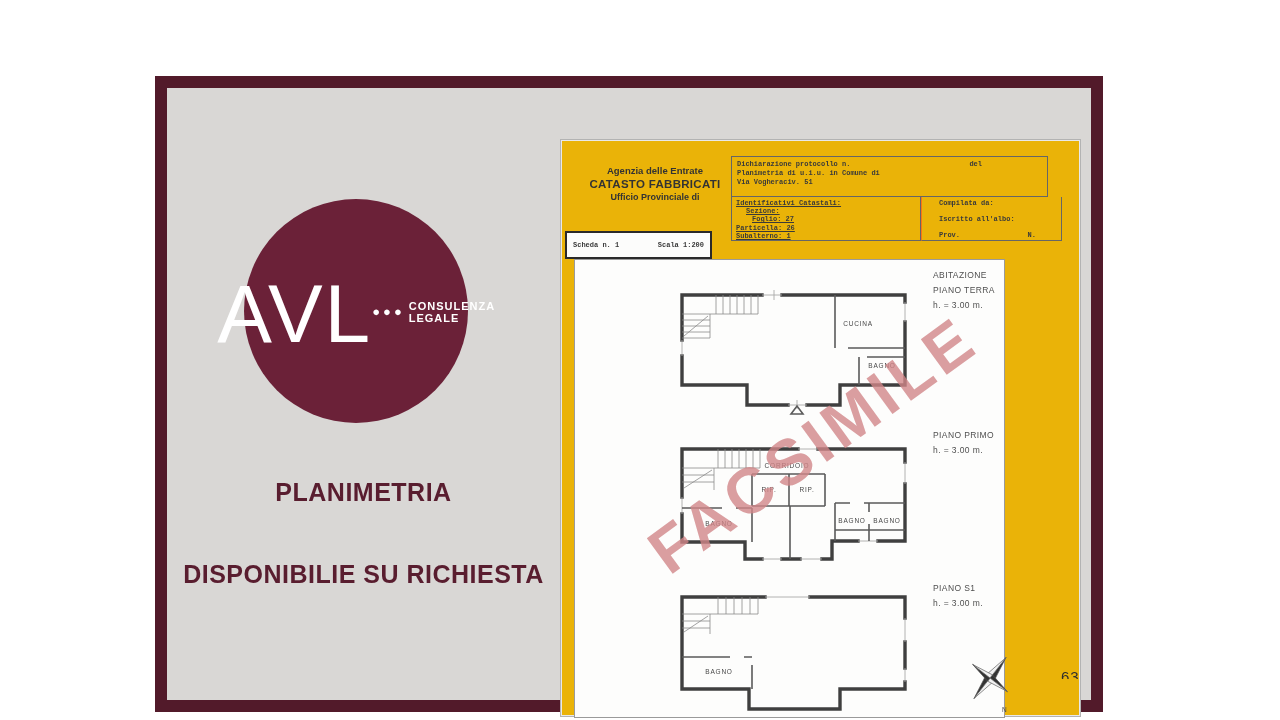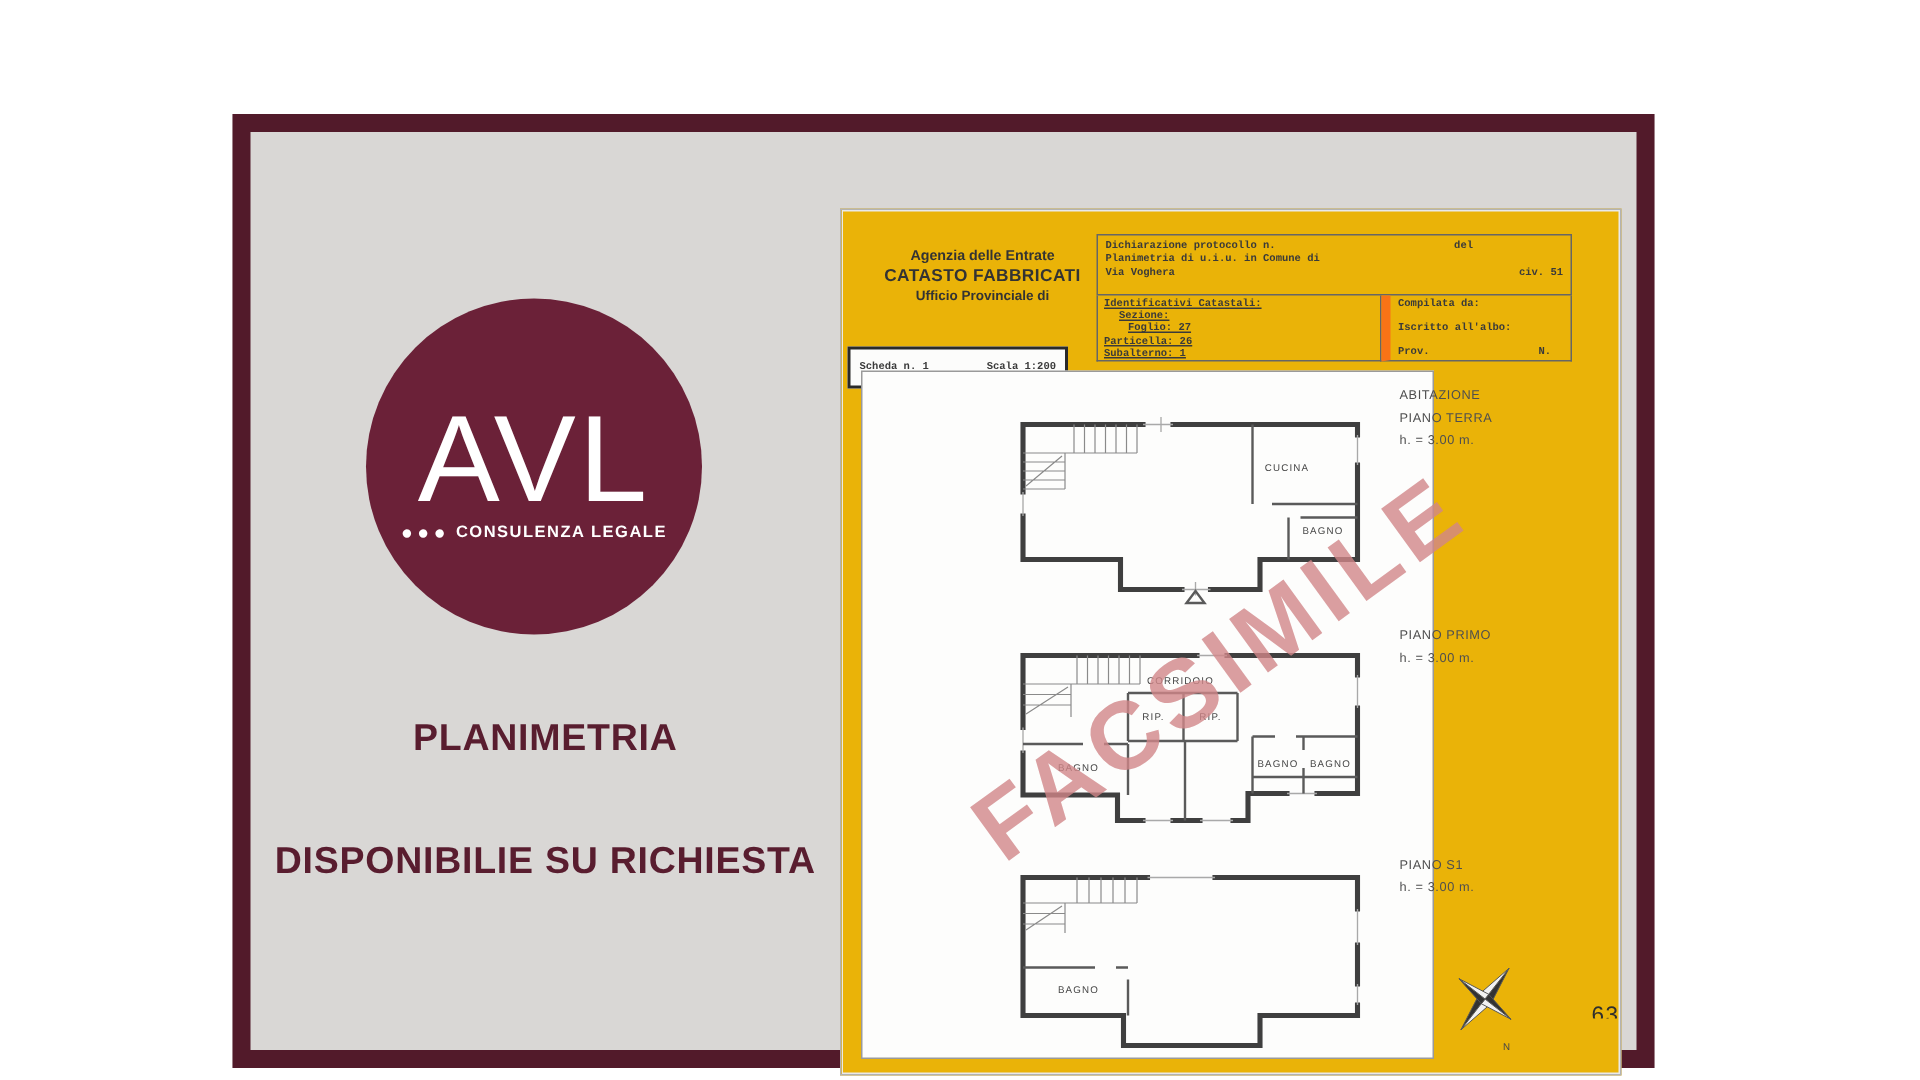--- a/index.html
+++ b/index.html
@@ -6,21 +6,21 @@
   html,body { width:1280px; height:720px; background:#ffffff; font-family:"Liberation Sans", sans-serif; overflow:hidden; }
   .stage { position:absolute; left:0; top:0; width:1280px; height:720px; background:#fff; }
 
   
   .frame { position:absolute; left:155px; top:76px; width:948px; height:636px;
            border:12px solid #521a2a; background:#d9d7d5; }
 
   
   .logo-circle { position:absolute; left:244px; top:199px; width:224px; height:224px;
                  border-radius:50%; background:#6b2138; color:#fff;
-                 display:flex; flex-direction:column; align-items:center; justify-content:center; }
+                 display:flex; flex-direction:row; align-items:center; justify-content:center; }
   .logo-acronym { font-size:82px; font-weight:200; letter-spacing:2px; line-height:80px; margin-top:6px; }
   .logo-subrow { display:flex; align-items:center; margin-top:2px; }
   .logo-dots { font-size:13px; letter-spacing:3px; margin-right:4px; line-height:12px; }
   .logo-subtitle { font-size:11px; font-weight:700; letter-spacing:1px; }
   .caption { position:absolute; left:167px; width:393px; text-align:center;
              color:#591d2f; font-weight:700; font-size:25px; letter-spacing:0.5px; }
   .caption1 { top:478px; }
   .caption2 { top:560px; }
 
   
@@ -28,34 +28,34 @@
            background:#eab308; border:1px solid #b3b3b3; box-shadow:inset 0 0 0 1px #e9e9e9;margin-top:28px; }
   .mono { font-family:"Liberation Mono", monospace; font-weight:700; color:#3a3a3a; }
 
   .agency { position:absolute; left:15px; top:25px; width:158px; text-align:center; color:#333; }
   .agency .a1 { font-size:9.5px; font-weight:700; }
   .agency .a2 { font-size:11.5px; font-weight:700; margin-top:2px; letter-spacing:0.3px; }
   .agency .a3 { font-size:9px;  font-weight:700; margin-top:2px; }
 
   .decl-box { position:absolute; left:170px; top:16px; width:317px; height:41px;
               border:1px solid #666; font-size:7px; padding:3px 5px; }
-  .decl-row { display:flex; justify-content:space-between; line-height:9px; }
+  .decl-row { display:flex; justify-content:flex-start; line-height:9px; }
   .decl-row .fill { flex:1; }
   .cad-box { position:absolute; left:170px; top:57px; width:190px; height:44px;
              border:1px solid #666; border-top:none; font-size:7px; padding:2px 4px; line-height:8.2px;text-decoration:underline; }
-  .comp-box { position:absolute; left:360px; top:57px; width:127px; height:44px;
-              border:1px solid #666; border-top:none; border-left:6px solid #f97316; font-size:7px; padding:2px 5px; line-height:8.2px; }
+  .comp-box { position:absolute; left:360px; top:57px; width:141px; height:44px;
+              border:1px solid #666; border-top:none; border-left:1px solid #f97316; font-size:7px; padding:2px 17px; line-height:8.2px; }
   .ind1 { padding-left:10px; } .ind2 { padding-left:16px; }
   .gap-row { display:flex; justify-content:space-between; margin-top:8px;align-items:flex-end; }
 
   .scheda-box { position:absolute; left:4px; top:91px; width:147px; height:18px;
                 border:2px solid #2a2a2a; background:#fcfcfb; font-size:7px;
                 display:flex; align-items:center; justify-content:space-between; padding:12px 6px; }
 
-  .plan-box { position:absolute; left:13px; top:107px; width:382px; height:459px; border:1px solid #9a9a9a; background:#fdfdfc; }
+  .plan-box { position:absolute; left:13px; top:119px; width:431px; height:459px; border:1px solid #9a9a9a; background:#fdfdfc; }
 
   .floor-label { position:absolute; left:358px; width:110px; color:#4f4f4f;
                  font-size:8.5px; letter-spacing:0.4px; line-height:15px; }
   .fl1 { top:8px; } .fl2 { top:168px; } .fl3 { top:321px; }
 
   svg text { font-family:"Liberation Sans", sans-serif; font-size:6.5px; fill:#474747; letter-spacing:0.8px; }
   .w { stroke:#3f3f3f; stroke-width:3.4; fill:none; stroke-linecap:square; }
   .p { stroke:#5a5a5a; stroke-width:1.6; fill:none; }
   .s { stroke:#8a8a8a; stroke-width:0.8; fill:none; }
   .t { stroke:#a9a9a9; stroke-width:0.9; fill:none; }

